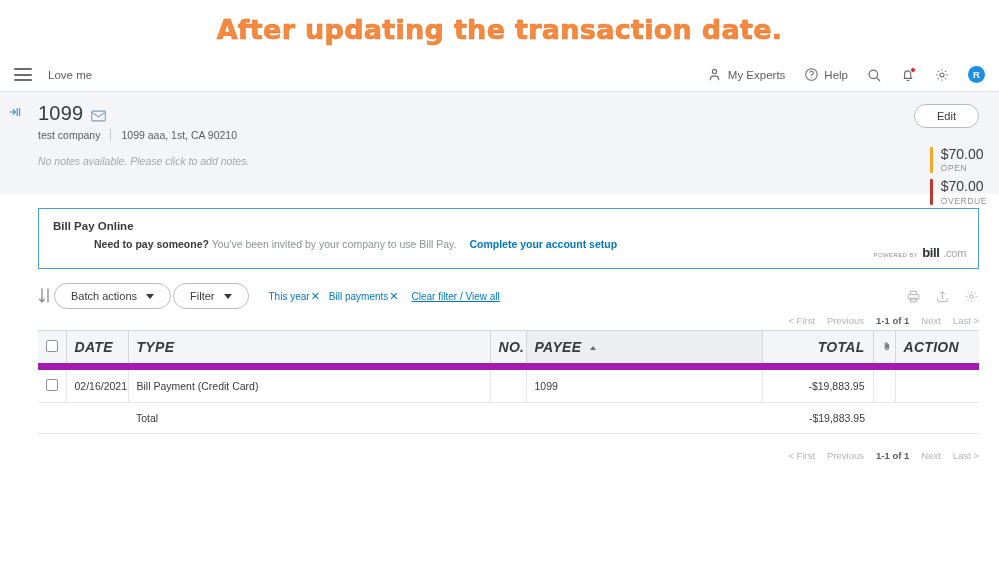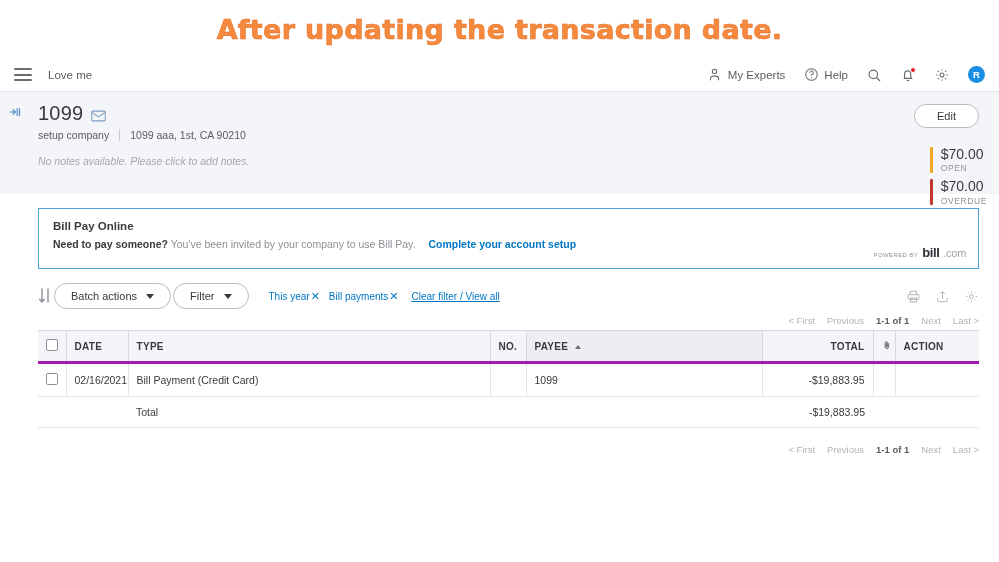--- a/index.html
+++ b/index.html
@@ -89,21 +89,21 @@
 
   .billpay {
     margin-top: 14px;
     border:1px solid #4a9fd4;
     background:#ffffff;
     padding: 11px 14px 12px 14px;
     position:relative;
     height:61px;
   }
   .bp-title { font-size:11.5px; color:#393a3d; font-weight:bold; margin-bottom:6px; }
-  .bp-line { font-size:10.5px; color:#8d9096; }
+  .bp-line { font-size:10.5px; color:#8d9096;margin-left:41px; }
   .bp-strong { color:#393a3d; font-weight:bold; }
   .bp-link { color:#0077c5; font-weight:bold; margin-left:10px; cursor:pointer; text-decoration:none; }
   .bp-powered { position:absolute; right:12px; bottom:8px; display:flex; align-items:baseline; gap:4px; }
   .pw-txt { font-size:6px; color:#8d9096; letter-spacing:.4px; }
   .pw-bill { font-size:13px; font-weight:bold; color:#2c2f33; letter-spacing:-.4px; }
   .pw-com { font-size:11px; color:#9ea1a6; letter-spacing:-.3px; }
 
   
   .tabs { margin-top:22px; display:flex; align-items:stretch; border-bottom:1px solid #d4d7dc; }
   .tab { font-size:11px; color:#5b5c60; padding: 9px 22px 9px 22px; cursor:pointer; position:relative; }
@@ -127,23 +127,23 @@
   .tool-icons { margin-left:auto; display:flex; align-items:center; gap:14px; }
   .tool-ic { width:15px; height:15px; color:#b0b3b8; cursor:pointer; }
 
   .pager { display:flex; align-items:center; justify-content:flex-end; gap:12px; margin-top:6px; font-size:9.5px; color:#b0b3b8; }
   .pager-cur { color:#5b5c60; font-weight:bold; }
   .pager-btn { cursor:pointer; }
 
   
   table.txn { width:100%; border-collapse:collapse; margin-top:4px; table-layout:fixed; }
   table.txn th {
-    background:#f4f5f8; border-top:1px solid #d4d7dc; border-bottom:3px solid #a21caf;
-    font-size:10px; color:#393a3d; font-weight:bold; letter-spacing:.3px;
-    padding:8px 8px; text-align:left; vertical-align:middle;
+    background:#f4f5f8; border-top:1px solid #d4d7dc; border-bottom:7px solid #a21caf;
+    font-size:14px; color:#393a3d; font-weight:bold; letter-spacing:.3px;
+    padding:8px 8px; text-align:left; vertical-align:middle;font-style:italic;
   }
   table.txn th.sorted { background:#eceef1; }
   table.txn td {
     border-bottom:1px solid #e3e5e8; font-size:10.5px; color:#393a3d;
     padding:9px 8px; vertical-align:middle;
   }
   .c-check { width:28px; }
   .c-date { width:62px; }
   .c-type { width:auto; }
   .c-no { width:36px; }
@@ -233,21 +233,21 @@
     <div class="vendor-name">1099</div>
     <span class="env-icon">
       <svg viewBox="0 0 24 18" width="15" height="12" fill="none" stroke="currentColor" stroke-width="1.7">
         <rect x="1.2" y="1.2" width="21.6" height="15.6" rx="1.4"></rect>
           <path d="M1.6 3.2L12 10.4 22.4 3.2"></path>
       </svg>
     </span>
   </div>
 
   <div class="vendor-sub">
-    <span>setup company</span>
+    <span>test company</span>
     <span class="vsep"></span>
     <span>1099 aaa, 1st, CA 90210</span>
   </div>
 
   <div class="vendor-notes">No notes available. Please click to add notes.</div>
 
   <div class="head-actions">
     <button class="btn-edit">Edit</button>
   </div>
 

